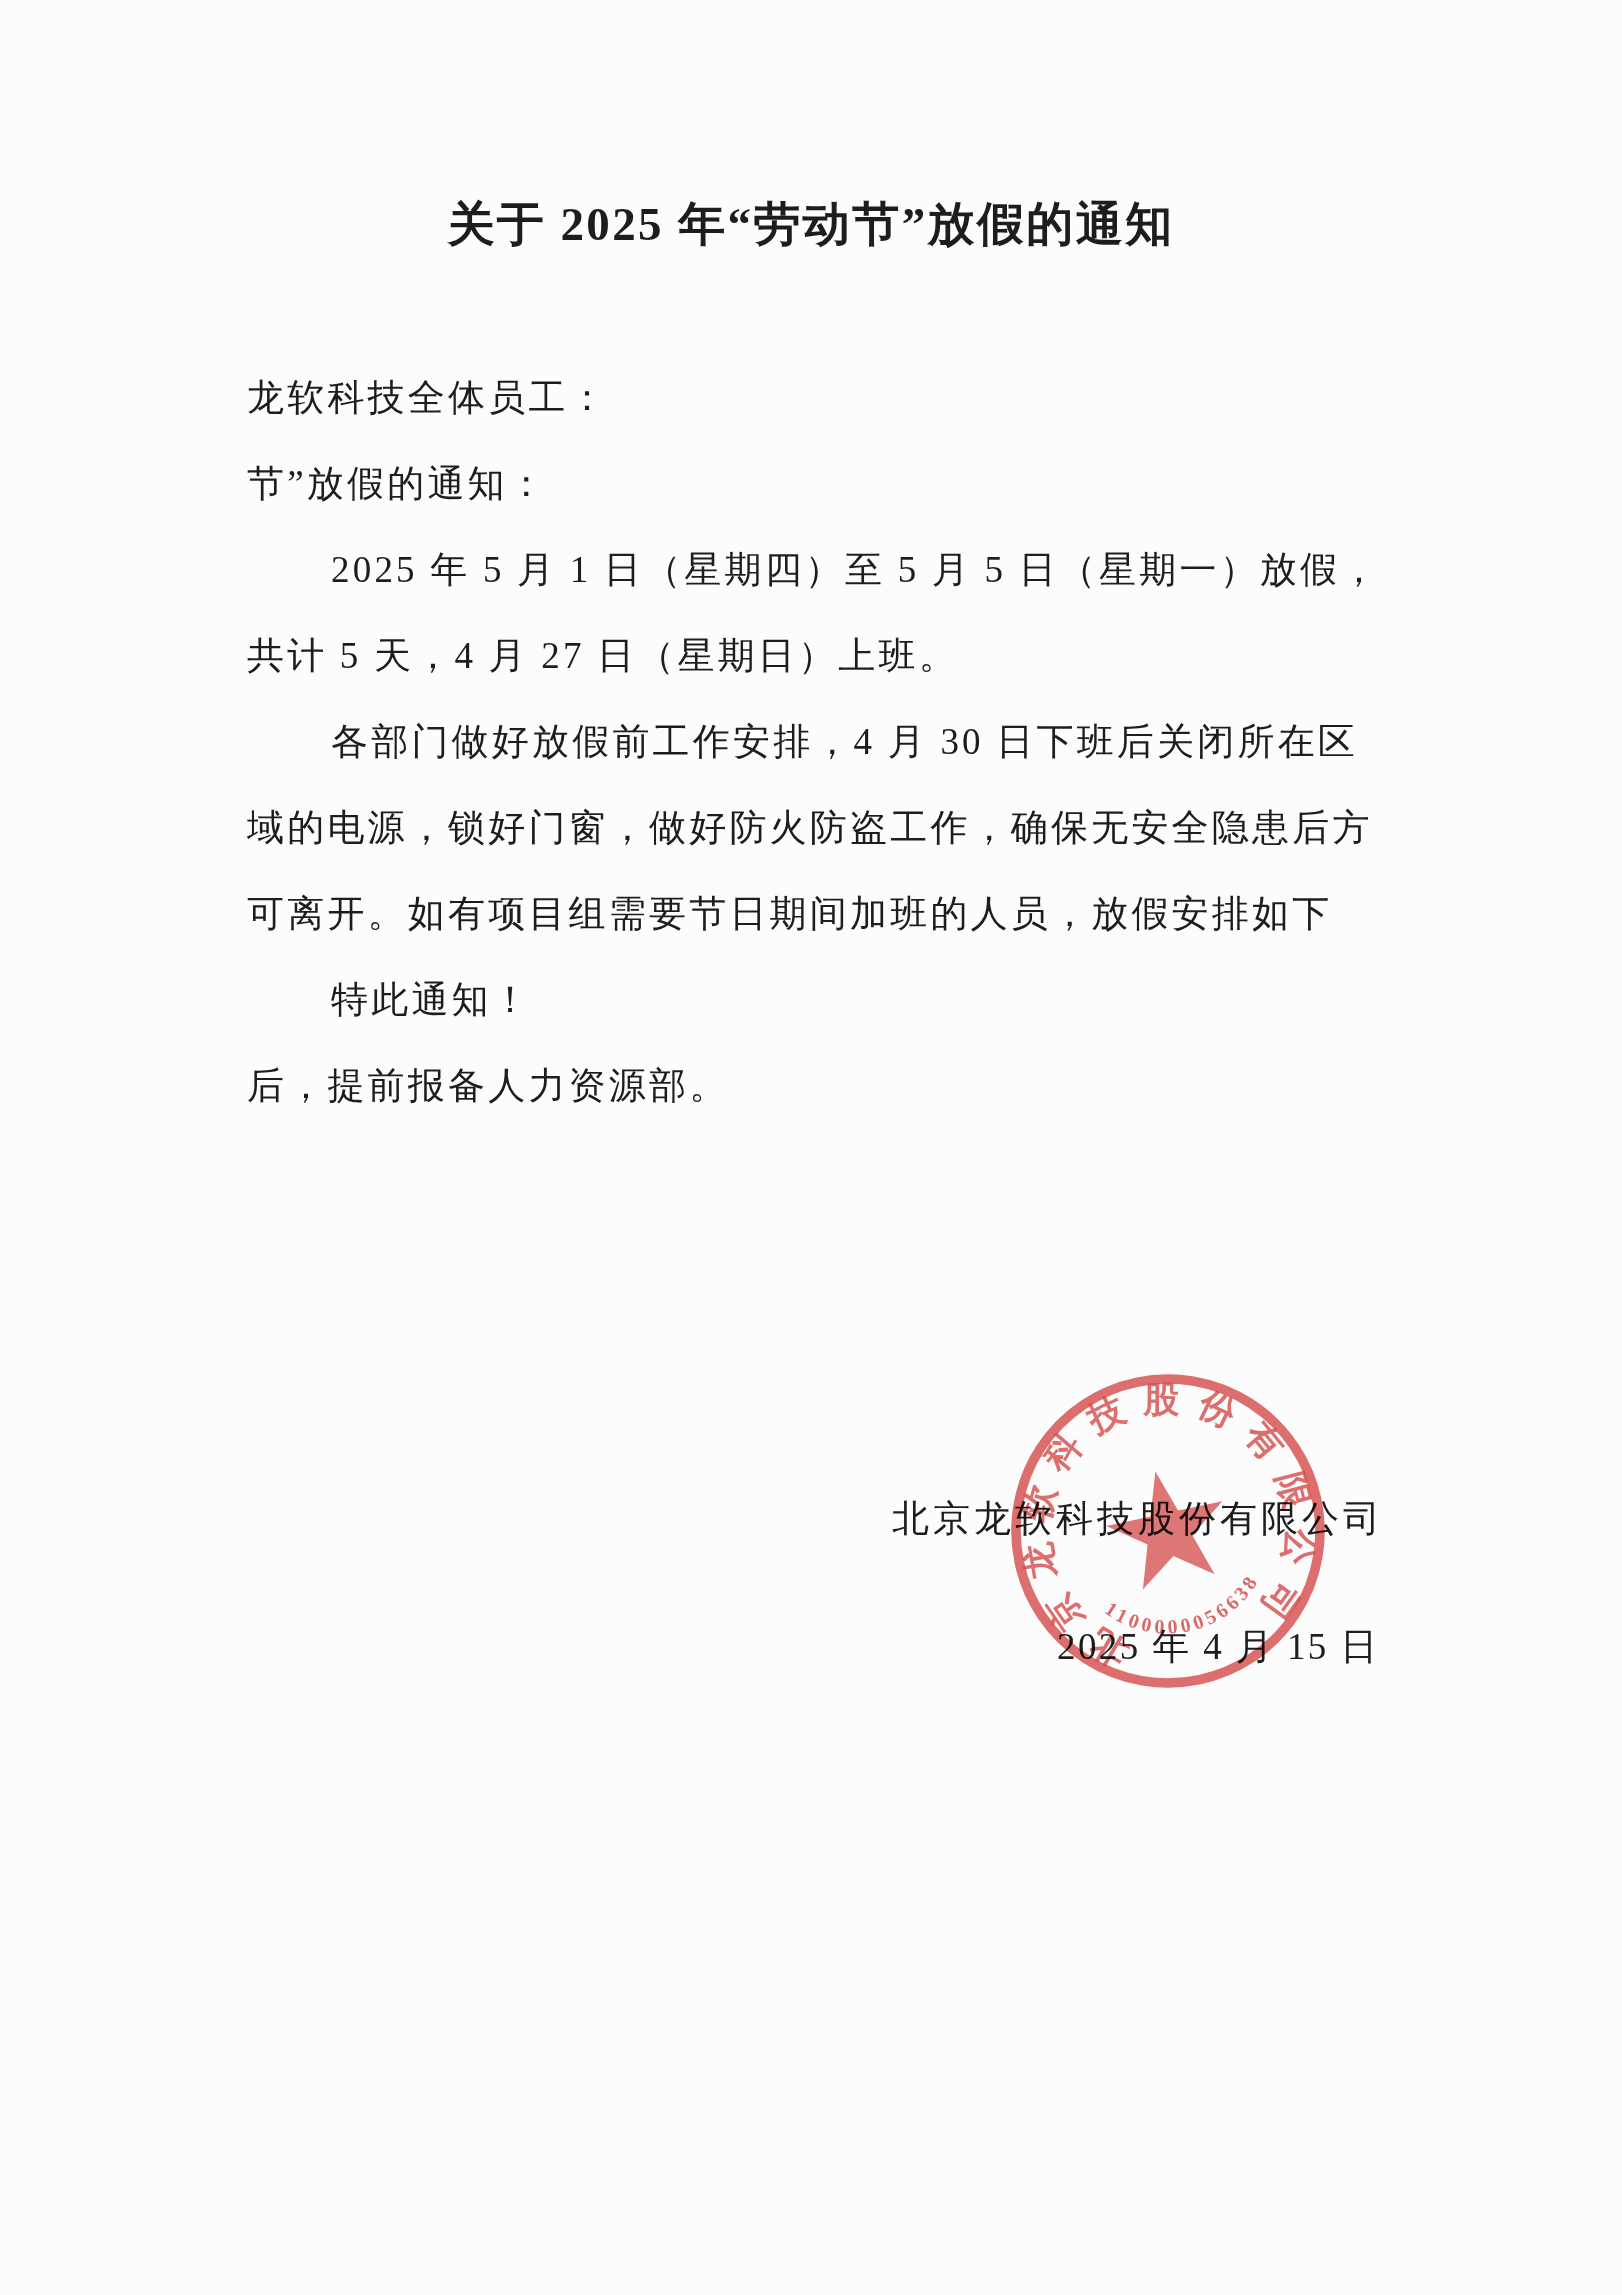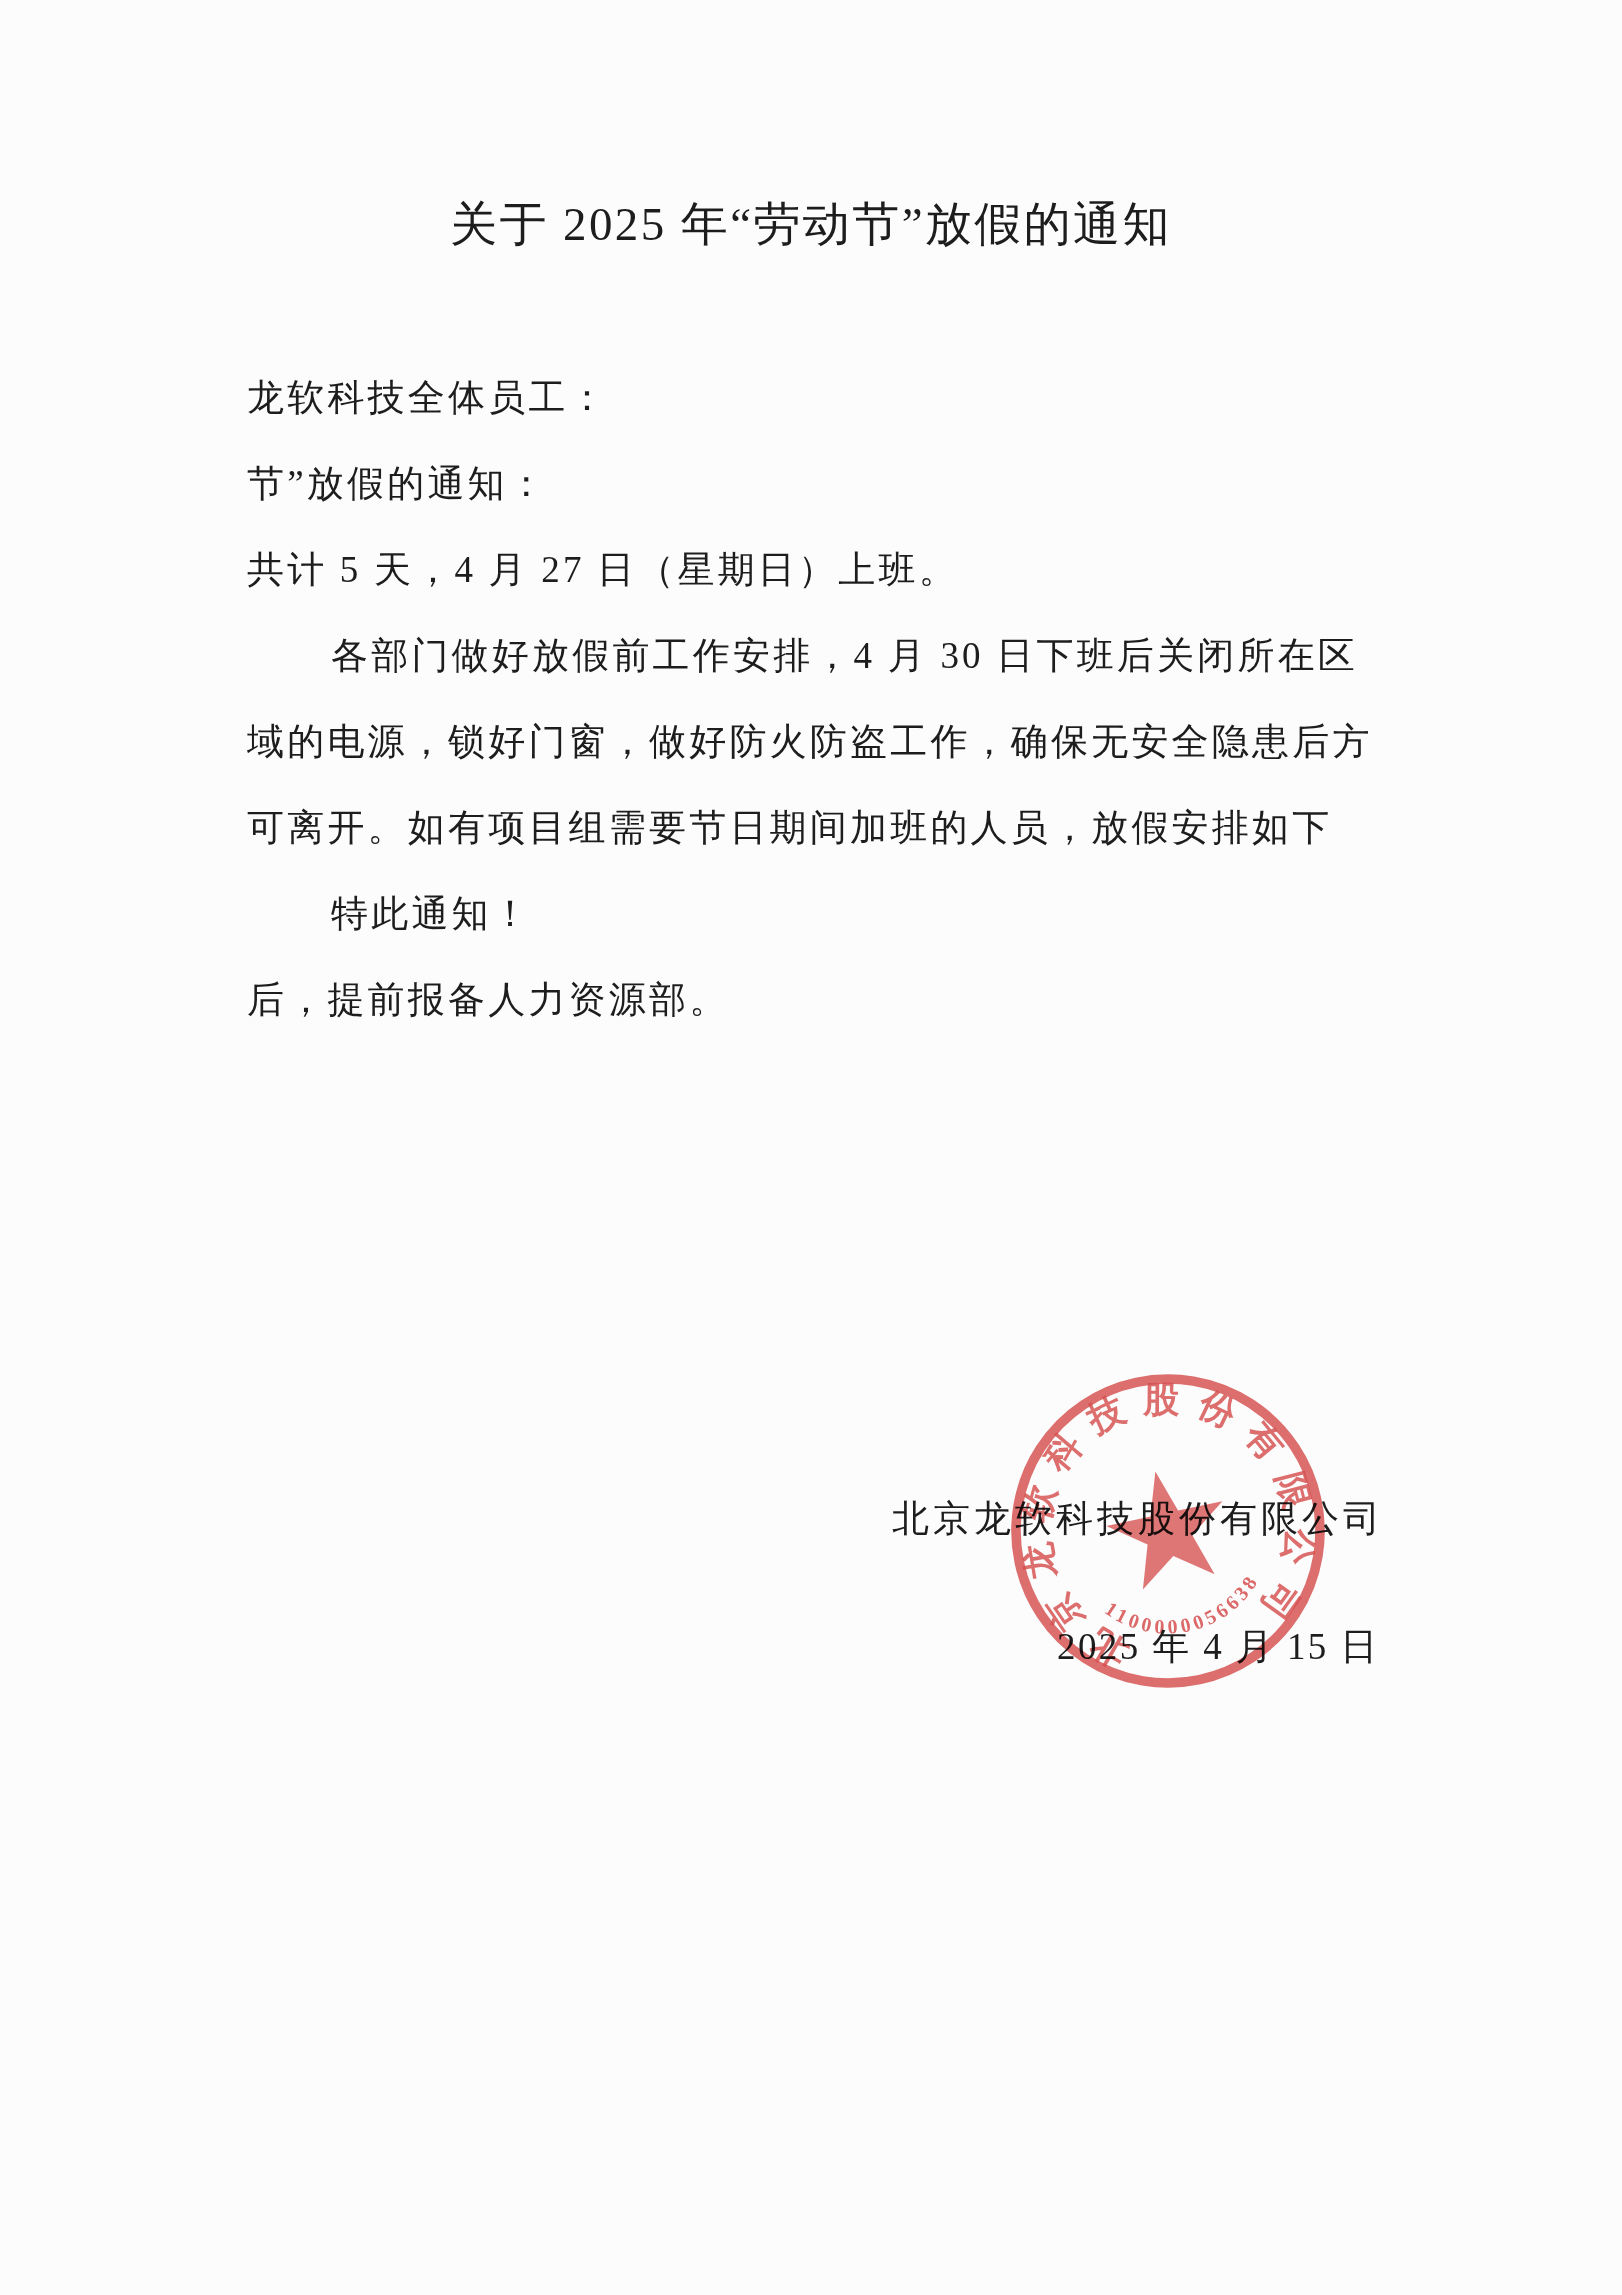--- a/index.html
+++ b/index.html
@@ -12,21 +12,21 @@
     font-family: "Liberation Serif", "DejaVu Serif", serif;
     color: #1d1d1d;
   }
   .title {
     position: absolute;
     top: 193px;
     left: 0;
     width: 100%;
     text-align: center;
     font-size: 47px;
-    font-weight: normal;
+    font-weight: bold;
     letter-spacing: 2.4px;
     white-space: nowrap;
   }
   .body-block {
     position: absolute;
     left: 247px;
     top: 355px;
     width: 1136px;
   }
   .line {
@@ -75,20 +75,21 @@
 </head>
 <body>
 
 <div id="page">
 
   <div class="title">关于 2025 年“劳动节”放假的通知</div>
 
   <div class="body-block">
     <div class="line">龙软科技全体员工：</div>
     <div class="line">节”放假的通知：</div>
+    <div class="line indent">2025 年 5 月 1 日（星期四）至 5 月 5 日（星期一）放假，</div>
     <div class="line">共计 5 天，4 月 27 日（星期日）上班。</div>
     <div class="line indent">各部门做好放假前工作安排，4 月 30 日下班后关闭所在区</div>
     <div class="line">域的电源，锁好门窗，做好防火防盗工作，确保无安全隐患后方</div>
     <div class="line">可离开。如有项目组需要节日期间加班的人员，放假安排如下</div>
     <div class="line indent">特此通知！</div>
     <div class="line">后，提前报备人力资源部。</div>
   </div>
 
   <div class="sig-company">北京龙软科技股份有限公司</div>
 

